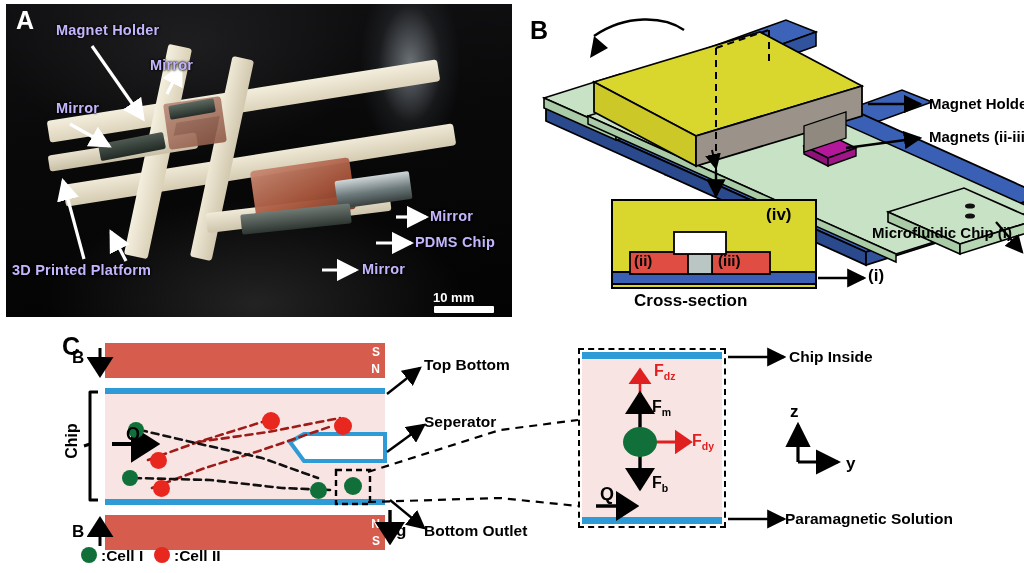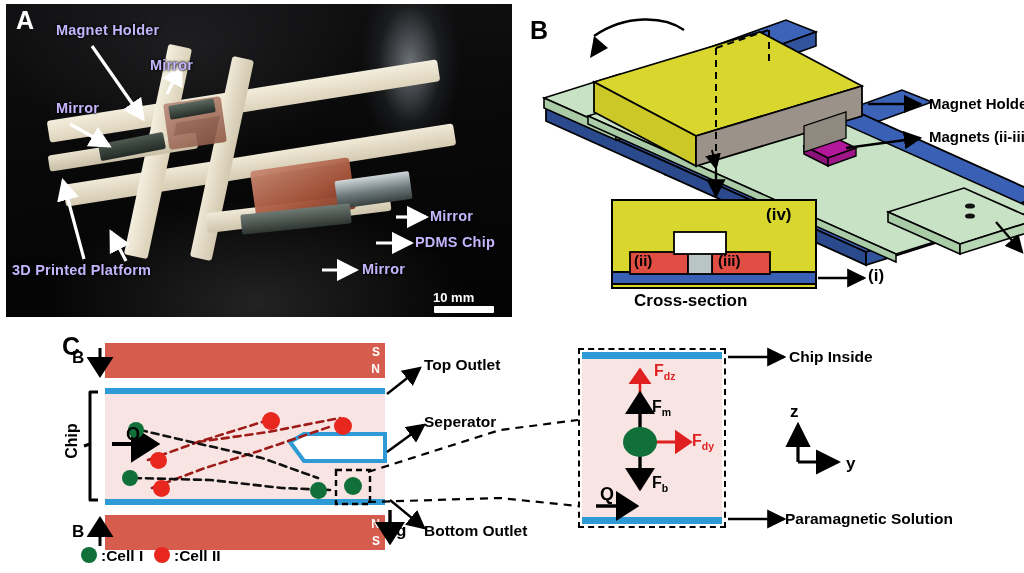--- a/index.html
+++ b/index.html
@@ -245,20 +245,21 @@
         <rect x="114" y="252" width="58" height="22" fill="#e04e43" stroke="#000" stroke-width="1.8"></rect>
         <rect x="196" y="252" width="58" height="22" fill="#e04e43" stroke="#000" stroke-width="1.8"></rect>
         <rect x="172" y="252" width="24" height="22" fill="#b9c6c4" stroke="#000" stroke-width="1.8"></rect>
         <rect x="158" y="232" width="52" height="22" fill="#ffffff" stroke="#000" stroke-width="1.8"></rect>
         <line x1="302" y1="278" x2="348" y2="278" class="solid-black" marker-end="url(#bArrow)"></line>
       </g>
     </svg>
 
     <div class="blabel" style="left:413px;top:95px;">Magnet Holder (iv)</div>
     <div class="blabel" style="left:413px;top:128px;">Magnets (ii-iii)</div>
+    <div class="blabel" style="left:356px;top:224px;">Microfluidic Chip (i)</div>
     <div class="blabel" style="left:118px;top:291px;font-size:17px;">Cross-section</div>
 
     <div class="blabel" style="left:250px;top:205px;font-size:17px;">(iv)</div>
     <div class="blabel" style="left:118px;top:252px;font-size:15px;">(ii)</div>
     <div class="blabel" style="left:202px;top:252px;font-size:15px;">(iii)</div>
     <div class="blabel" style="left:352px;top:266px;font-size:17px;">(i)</div>
   </div>
 
   <div id="panelC">
     <div class="panel-letter letterC">C</div>
@@ -342,21 +343,21 @@
 
     <div class="clabel" style="left:72px;top:28px;font-size:17px;">B</div>
     <div class="clabel" style="left:72px;top:202px;font-size:17px;">B</div>
     <div class="clabel" style="left:396px;top:201px;font-size:17px;">g</div>
 
     <div class="vertlabel" style="left:42px;top:112px;width:60px;text-align:center;
                 transform:rotate(-90deg);">Chip</div>
 
     <div class="clabel" style="left:126px;top:104px;font-size:18px;">Q</div>
 
-    <div class="clabel" style="left:424px;top:36px;">Top Outlet</div>
+    <div class="clabel" style="left:424px;top:36px;">Top Bottom</div>
     <div class="clabel" style="left:424px;top:93px;">Seperator</div>
     <div class="clabel" style="left:424px;top:202px;">Bottom Outlet</div>
 
     <div class="legend-txt" style="left:101px;top:227px;">:Cell I</div>
     <div class="legend-txt" style="left:174px;top:227px;">:Cell II</div>
 
     <div style="position:absolute;left:578px;top:28px;width:148px;height:180px;text-decoration:underline;">
       <div style="position:absolute;inset:0;border:2.6px dashed #000;box-sizing:border-box;"></div>
       <div style="position:absolute;left:4px;top:4px;right:4px;bottom:4px;background:#f8e5e3;"></div>
       <div style="position:absolute;left:4px;top:4px;right:4px;height:7px;background:#2e9bd6;"></div>

